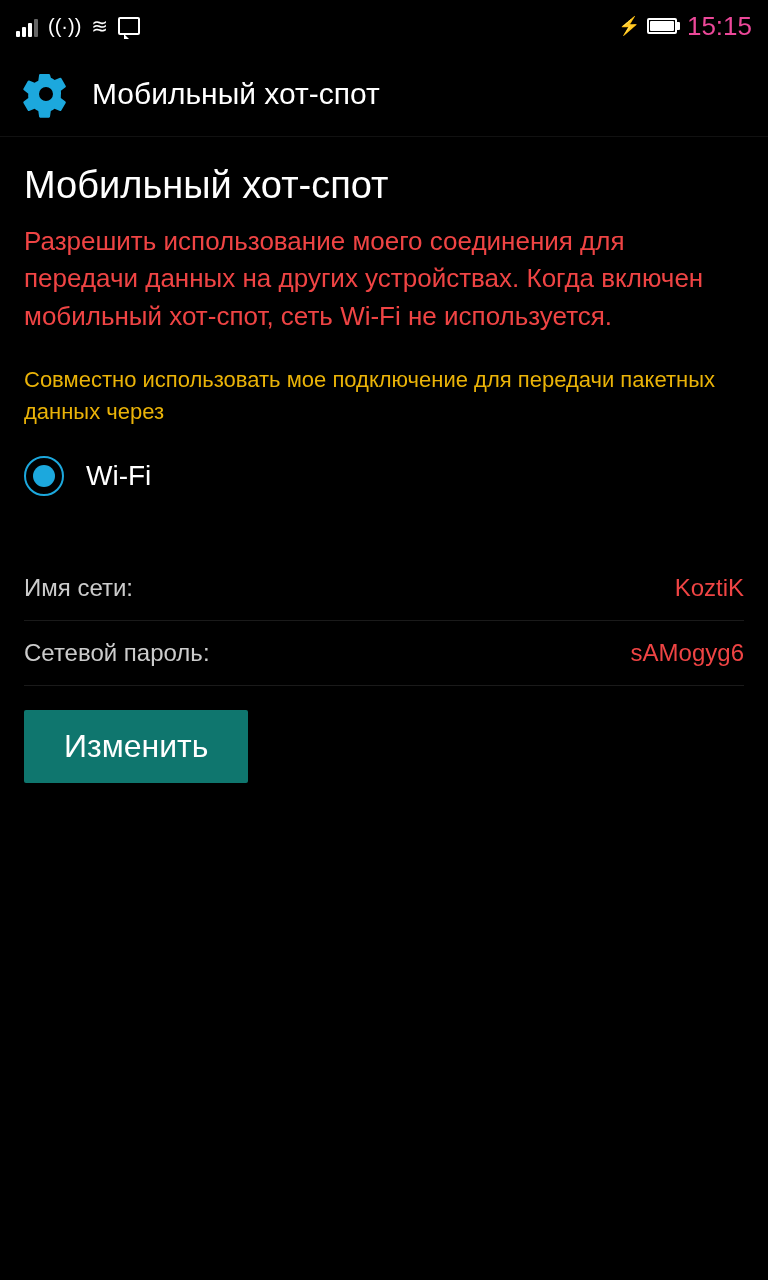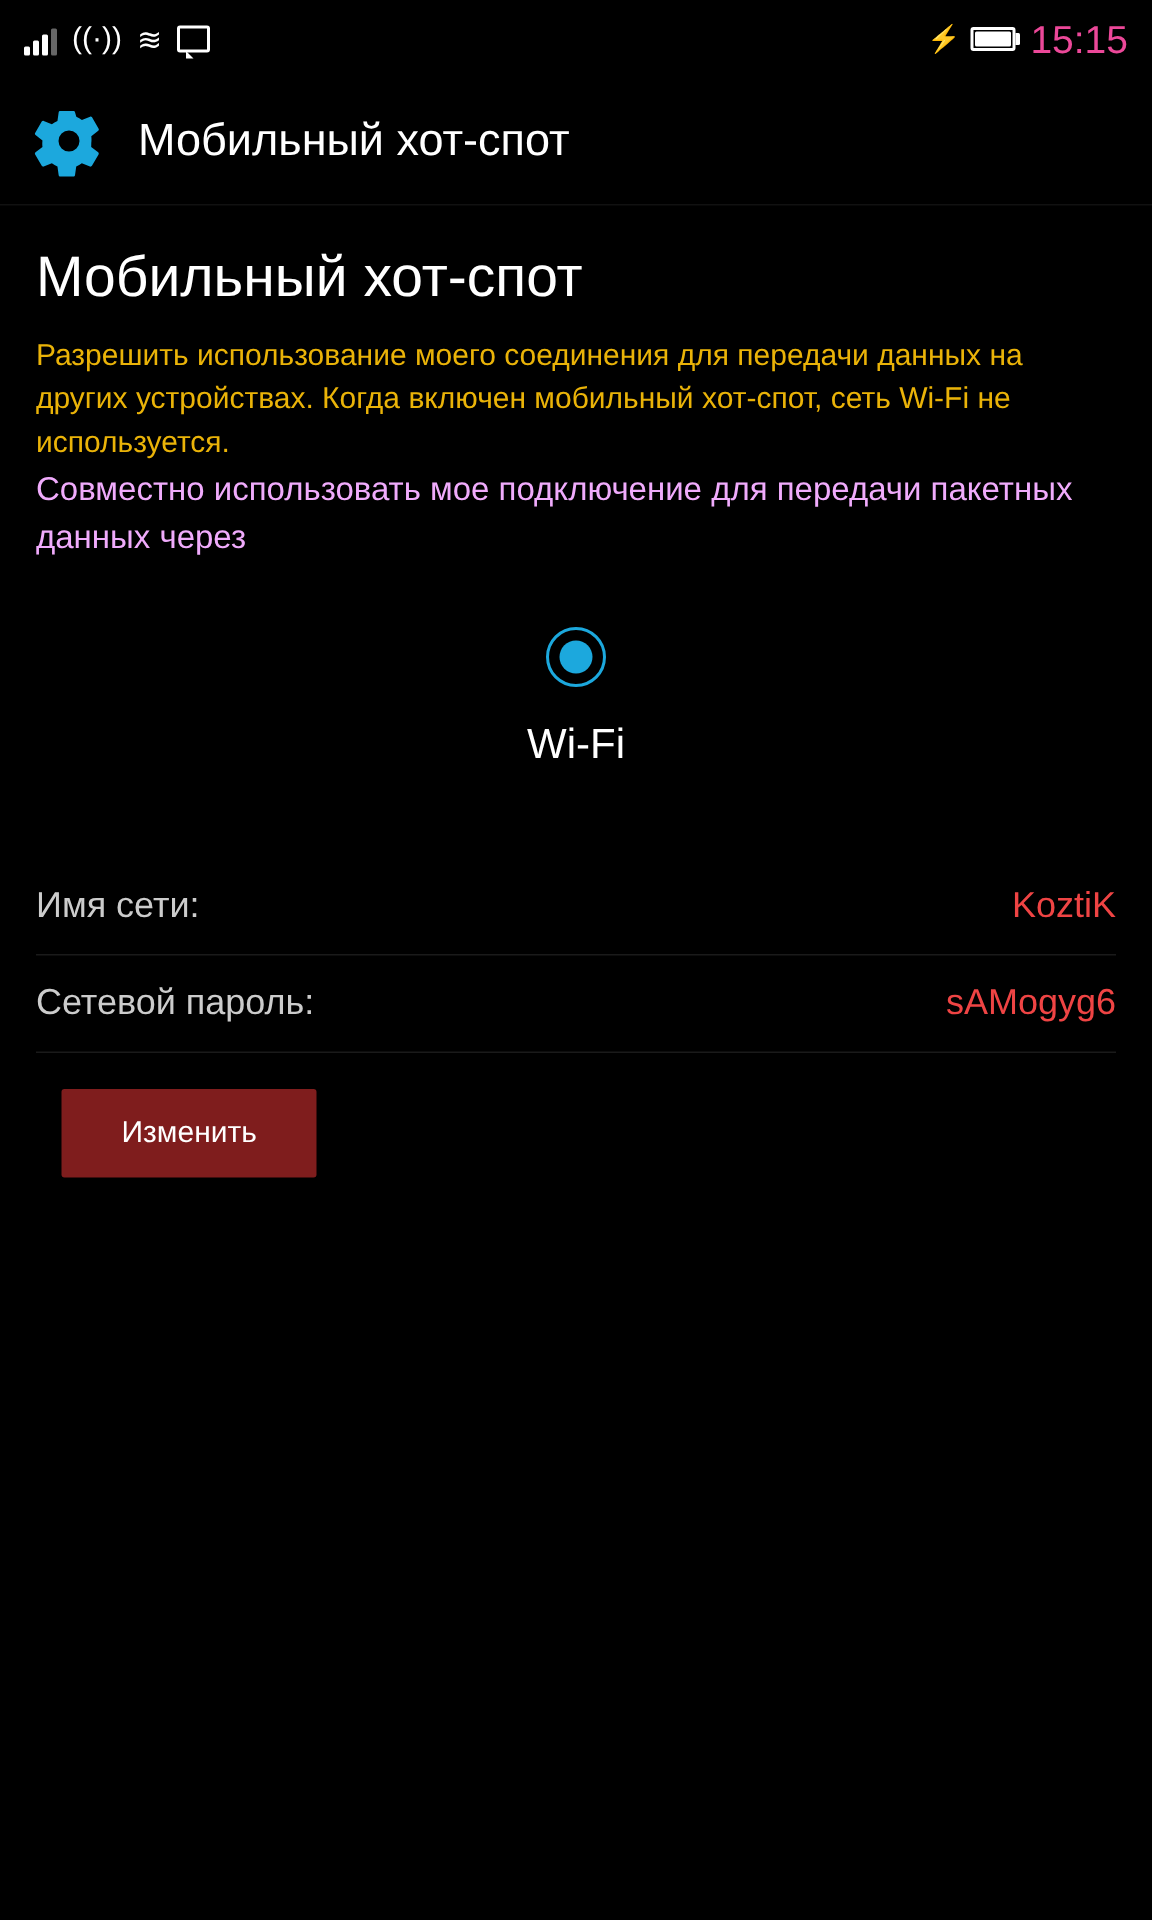--- a/index.html
+++ b/index.html
@@ -169,23 +169,24 @@
 
     .page-title {
       font-size: 38px;
       font-weight: 300;
       color: #fff;
       margin-bottom: 16px;
       line-height: 1.1;
     }
 
     .page-description {
-      font-size: 20px;
-      color: #eab308;
+      font-size: 26px;
+      color: #ef4444;
       line-height: 1.45;
+      margin-bottom: 28px;
     }
 
     
     .toggle-row {
       display: flex;
       align-items: center;
       gap: 20px;
       margin-bottom: 36px;
     }
 
@@ -212,33 +213,32 @@
     }
 
     .toggle-label {
       font-size: 26px;
       color: #fff;
     }
 
     
     .section-text {
       font-size: 22px;
-      color: #f0abfc;
+      color: #eab308;
       line-height: 1.45;
-      margin-bottom: 44px;
+      margin-bottom: 28px;
     }
 
     
     .radio-option {
       display: flex;
       align-items: center;
       gap: 22px;
       margin-bottom: 24px;
       cursor: pointer;
-      flex-direction: column;
     }
 
     .radio-circle {
       width: 40px;
       height: 40px;
       border-radius: 50%;
       border: 2px solid #fff;
       display: flex;
       align-items: center;
       justify-content: center;
@@ -281,29 +281,28 @@
       color: #ccc;
     }
 
     .info-value {
       font-size: 24px;
       color: #ef4444;
     }
 
     
     .edit-button {
-      background: #7f1d1d;
+      background: #0f766e;
       color: #fff;
       border: none;
       padding: 18px 40px;
-      font-size: 20px;
+      font-size: 32px;
       margin-top: 24px;
       cursor: pointer;
       border-radius: 2px;
-      margin-left: 17px;
     }
   </style>
 </head>
 <body>
 
 <div class="status-bar">
   <div class="status-left">
     <div class="signal-icon">
       <span></span>
         <span></span>

